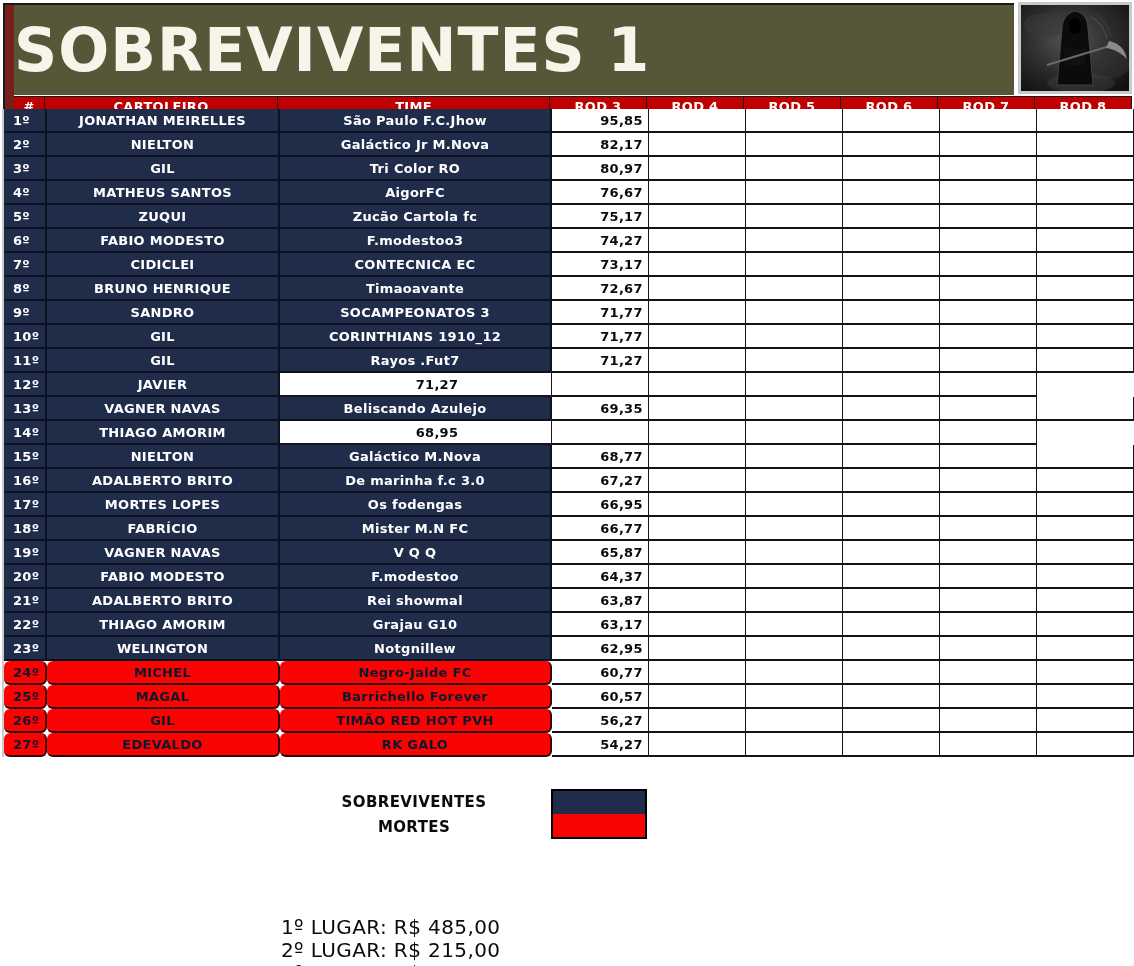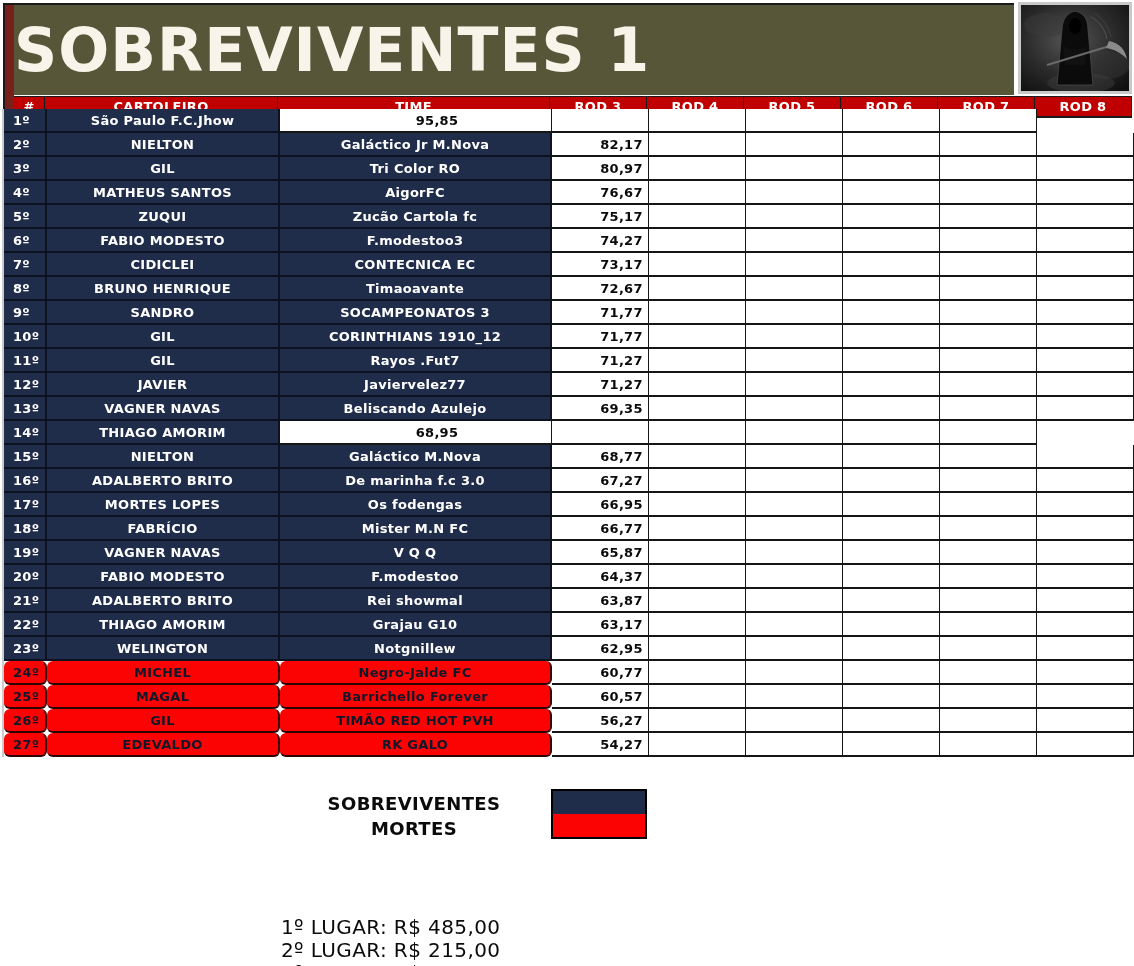--- a/index.html
+++ b/index.html
@@ -67,21 +67,21 @@
     background:var(--dead-bg);color:#0f172a;border-right:2px solid #3a0505;
     border-bottom:2px solid #2c0404;
     border-radius:6px;
   }
   .c-pos{justify-content:flex-start !important;padding-left:9px;}
   .c-score{background:#ffffff;color:#0b0b0b;font-size:14px;border-right:1px solid var(--line);padding-left:43px;}
   .c-empty{background:#ffffff;border-right:1px solid var(--line);}
   
   .legend-label{
     position:absolute;left:278px;width:272px;text-align:center;
-    font-weight:bold;font-size:18px;color:#0b0b0b;letter-spacing:.4px;
+    font-weight:bold;font-size:15px;color:#0b0b0b;letter-spacing:.4px;
   }
   .legend-swatch{
     position:absolute;left:551px;top:789px;width:96px;height:50px;
     border:2px solid #000;display:flex;flex-direction:column;
   }
   .legend-swatch div{flex:1;}
   
   .prizes{
     position:absolute;left:281px;top:916px;
     font-weight:normal;font-size:20px;color:#0b0b0b;line-height:23px;letter-spacing:.4px;
@@ -125,20 +125,21 @@
   <div class="cell">ROD 4</div>
   <div class="cell">ROD 5</div>
   <div class="cell">ROD 6</div>
   <div class="cell">ROD 7</div>
   <div class="cell">ROD 8</div>
 </div>
 
 <div class="rows-wrap" id="data-rows">
     <div class="cols trow alive">
       <div class="cell c-pos">1º</div>
+      <div class="cell c-cart">JONATHAN MEIRELLES</div>
       <div class="cell c-time">São Paulo F.C.Jhow</div>
       <div class="cell c-score">95,85</div>
       <div class="cell c-empty"></div>
       <div class="cell c-empty"></div>
       <div class="cell c-empty"></div>
       <div class="cell c-empty"></div>
       <div class="cell c-empty"></div>
     </div>
     <div class="cols trow alive">
       <div class="cell c-pos">2º</div>
@@ -246,21 +247,20 @@
       <div class="cell c-score">71,27</div>
       <div class="cell c-empty"></div>
       <div class="cell c-empty"></div>
       <div class="cell c-empty"></div>
       <div class="cell c-empty"></div>
       <div class="cell c-empty"></div>
     </div>
     <div class="cols trow alive">
       <div class="cell c-pos">12º</div>
       <div class="cell c-cart">JAVIER</div>
-      <div class="cell c-time">Javiervelez77</div>
       <div class="cell c-score">71,27</div>
       <div class="cell c-empty"></div>
       <div class="cell c-empty"></div>
       <div class="cell c-empty"></div>
       <div class="cell c-empty"></div>
       <div class="cell c-empty"></div>
     </div>
     <div class="cols trow alive">
       <div class="cell c-pos">13º</div>
       <div class="cell c-cart">VAGNER NAVAS</div>

